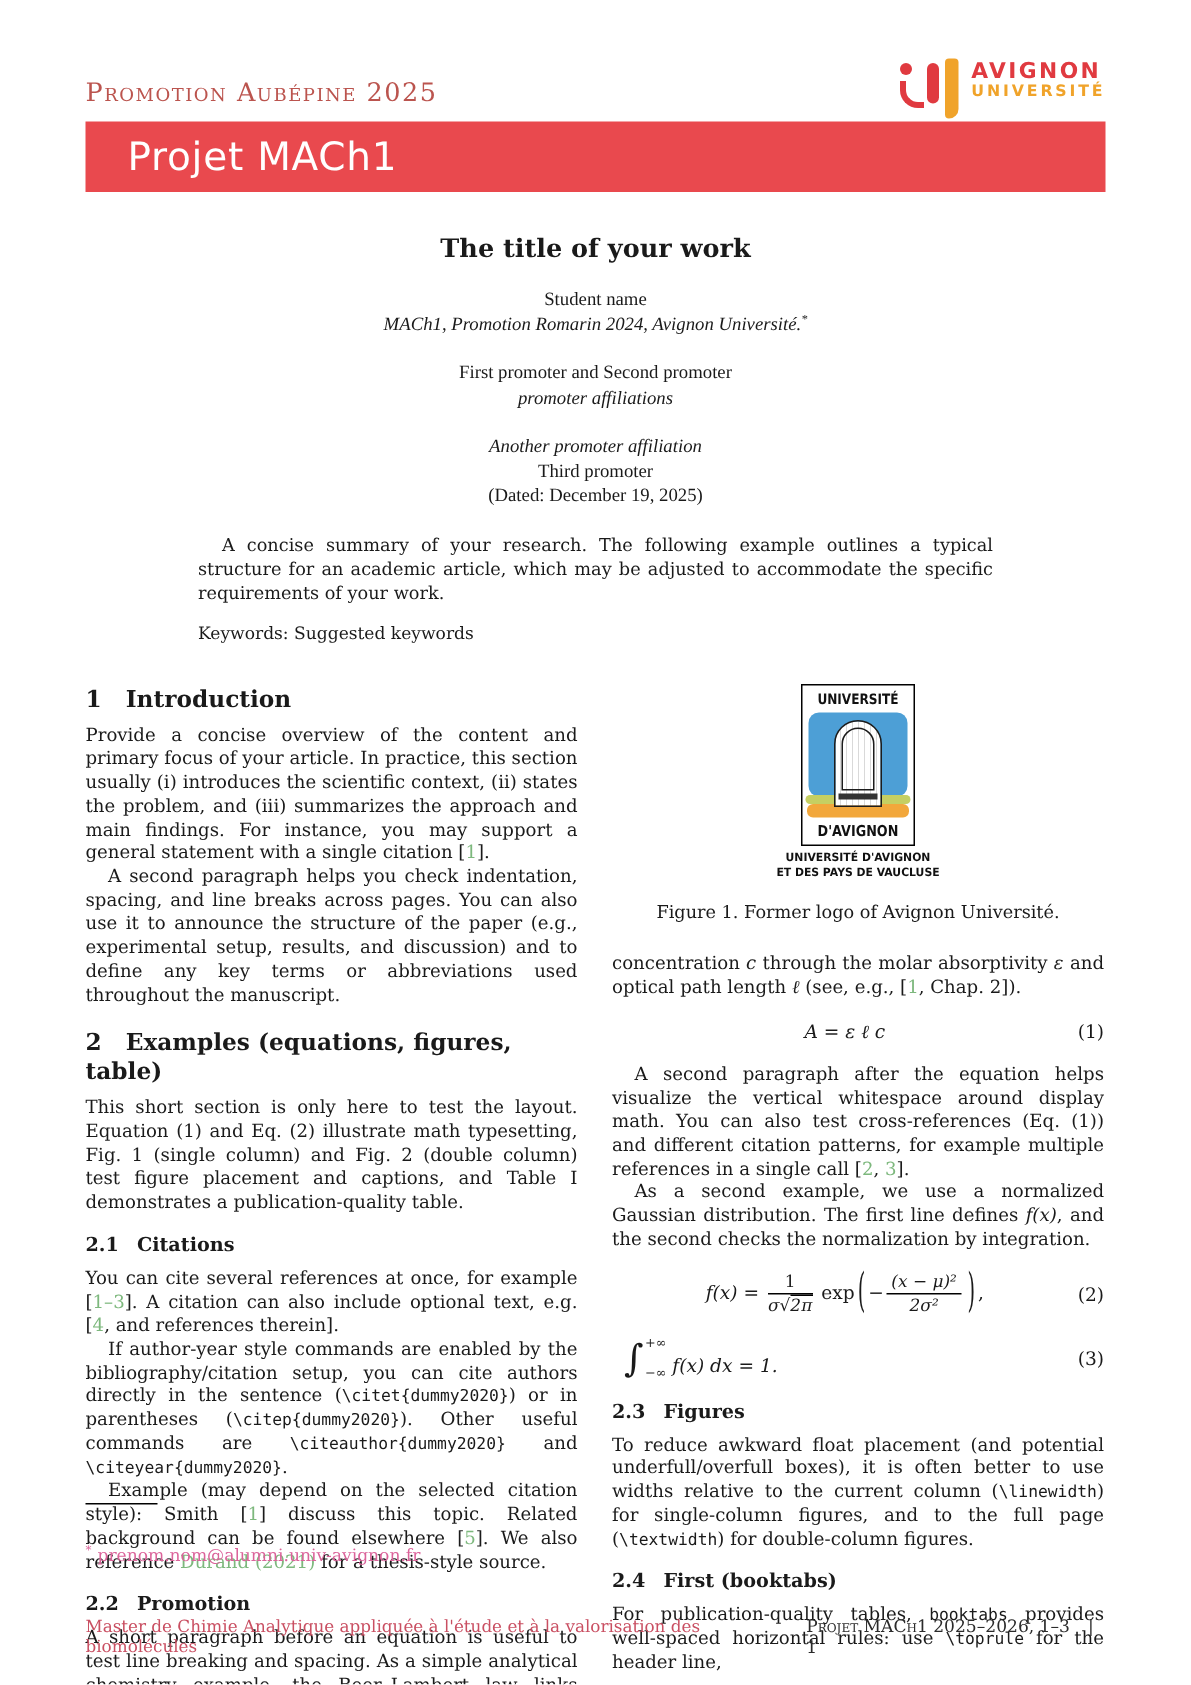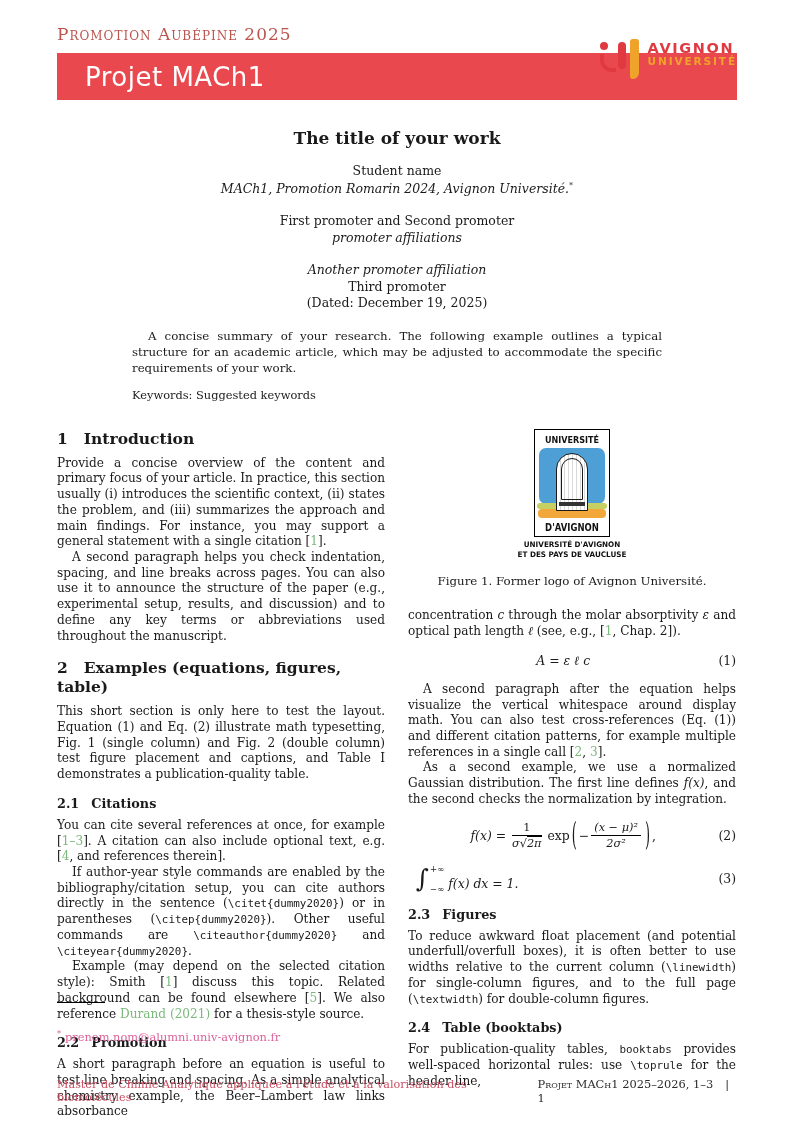--- a/index.html
+++ b/index.html
@@ -3,21 +3,21 @@
 <meta charset="utf-8">
 <style>
   html,body { margin:0; padding:0; background:#fff; }
   .page {
     position:relative; width:794px; height:1123px; margin:0 auto;
     background:#ffffff; overflow:hidden;
     font-family:"DejaVu Serif", serif; color:#1a1a1a;
   }
   
   .promo {
-    padding-top:24px; margin:0 57px 9px;
+    padding-top:52px; margin:0 57px 9px;
     font-variant:small-caps; letter-spacing:1px;
     font-size:17px; color:#bb544e;
   }
   .au-logo { position:absolute; top:39px; right:57px; display:flex; align-items:flex-start; gap:5px; }
   .au-mark { position:relative; width:44px; height:42px; }
   .m-dot { position:absolute; left:1px; top:3px; width:8px; height:8px; border-radius:50%; background:#e03a40; }
   .m-curve { position:absolute; left:1px; top:15px; width:12px; height:14px;
              border:4px solid #e03a40; border-top:none; border-right:none; border-radius:0 0 0 12px; }
   .m-bar-red { position:absolute; left:19px; top:3px; width:8px; height:27px; border-radius:4px; background:#e03a40; }
   .m-bar-orange { position:absolute; left:31px; top:0; width:9px; height:40px; border-radius:5px 5px 12px 5px; background:#f0a32a; }
@@ -25,21 +25,21 @@
   .au-l1 { font-size:14.5px; letter-spacing:1.6px; color:#e03a40; }
   .au-l2 { font-size:10.5px; letter-spacing:1.9px; color:#f0a32a; }
   .banner {
     margin:0 57px; height:47px; background:#e9494e;
     display:flex; align-items:center; padding-left:28px; box-sizing:border-box;
   }
   .banner span { color:#fff; font-family:"DejaVu Sans", sans-serif; font-size:26px; letter-spacing:0.5px; }
   
   .doc-title { text-align:center; margin-top:28px; font-size:17px; font-weight:bold; }
   .tb-line { text-align:center; font-size:12.5px; line-height:1.35; }
-  .tb-group { margin-top:15px; }
+  .tb-group { margin-top:15px;font-family:Liberation Serif, serif; }
   .it { font-style:italic; }
   .seg-sup { vertical-align:super; font-size:0.65em; }
   
   .abstract {
     width:530px; margin:17px auto 0; font-size:11.8px; line-height:1.34;
     text-align:justify; text-indent:16px;
   }
   .keywords { width:530px; margin:11px auto 0; font-size:11.4px; }
   
   .cols { display:flex; gap:23px; margin:25px 57px 0; }
@@ -240,21 +240,21 @@
         </span>
         <span class="eq-num">(3)</span>
       </div>
 
       <div class="h-sub">
         <span class="h-num">2.3</span><span>Figures</span>
       </div>
       <p class="para"><span>To reduce awkward float placement (and potential underfull/overfull boxes), it is often better to use widths relative to the current column (</span><span class="seg-code">\linewidth</span><span>) for single-column figures, and to the full page (</span><span class="seg-code">\textwidth</span><span>) for double-column figures.</span></p>
 
       <div class="h-sub">
-        <span class="h-num">2.4</span><span>Table (booktabs)</span>
+        <span class="h-num">2.4</span><span>First (booktabs)</span>
       </div>
       <p class="para"><span>For publication-quality tables, </span><span class="seg-code">booktabs</span><span> provides well-spaced horizontal rules: use </span><span class="seg-code">\toprule</span><span> for the header line,</span></p>
     </div>
   </div>
 
   <div class="footnote">
     <div class="footnote-rule"></div>
     <div class="footnote-line">
       <span class="marker">*</span><span>prenom.nom@alumni.univ-avignon.fr</span>
     </div>

